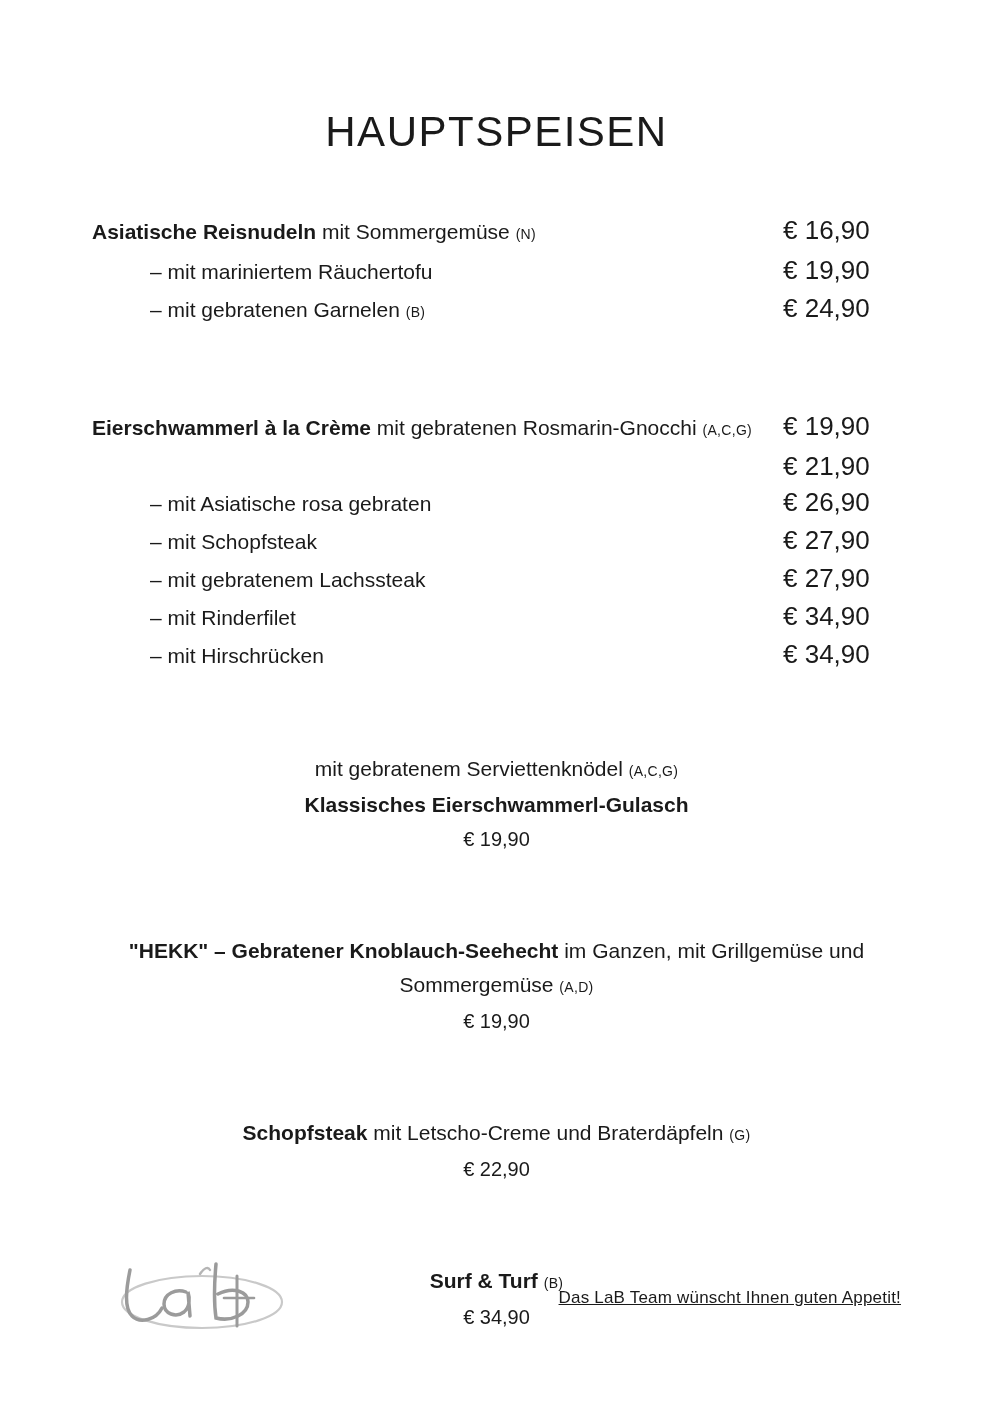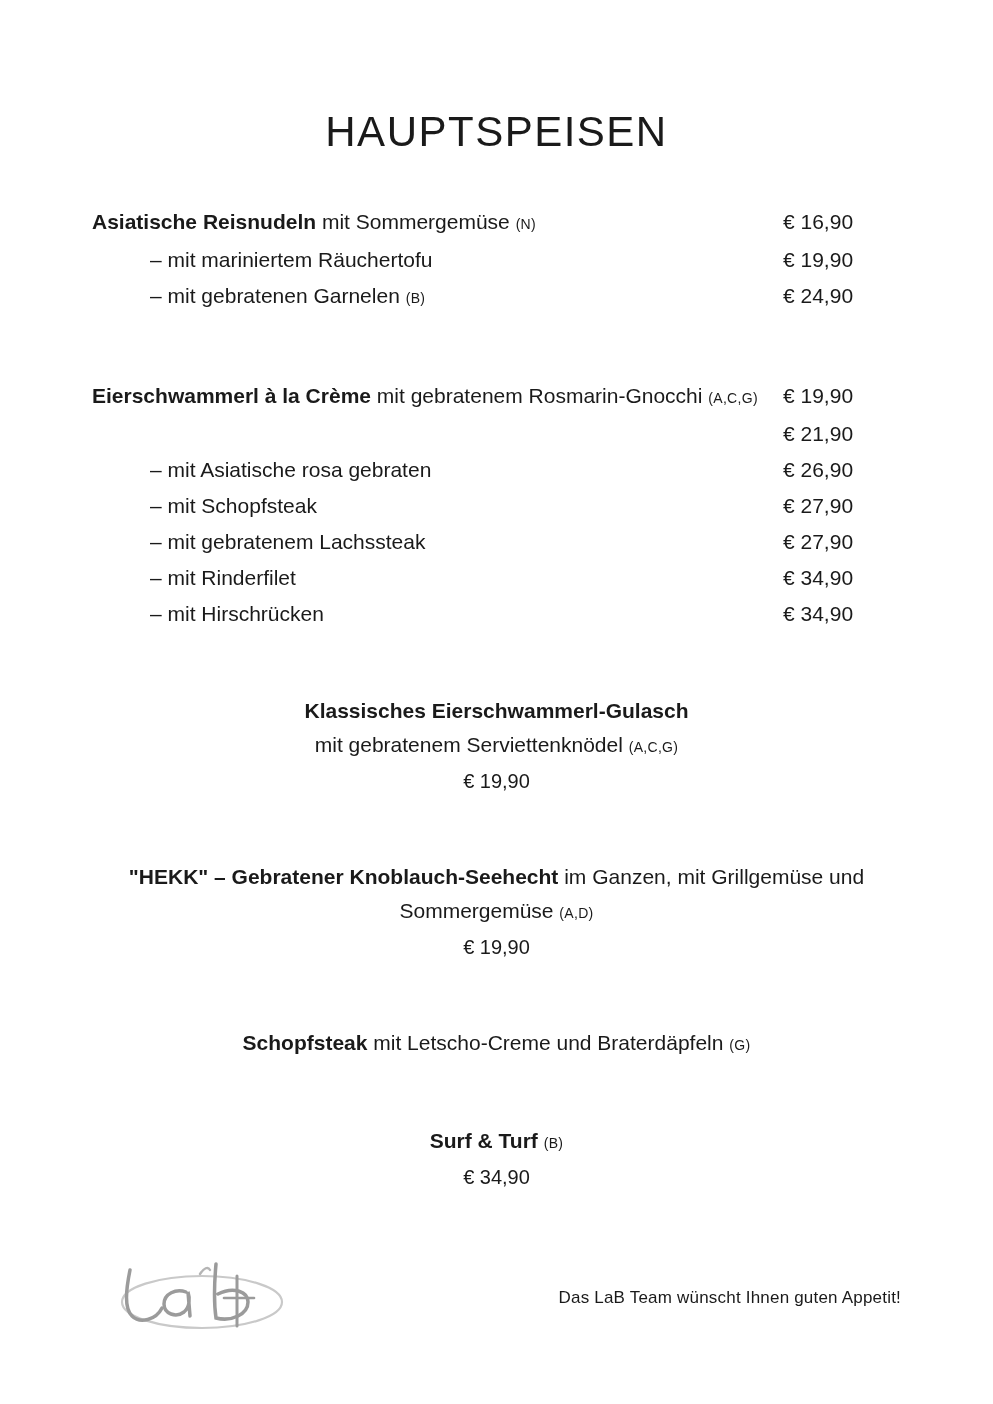--- a/index.html
+++ b/index.html
@@ -29,21 +29,21 @@
     font-weight: 400;
     font-size: 42px;
     letter-spacing: 1.5px;
     color: #1a1a1a;
     margin: 0;
     padding-top: 108px;
   }
 
   
   .block {
-    margin: 0;
+    margin: 8px;
     padding: 0;
   }
 
   .row {
     display: flex;
     align-items: baseline;
     font-size: 21px;
     line-height: 36px;
     color: #1a1a1a;
   }
@@ -53,21 +53,21 @@
     white-space: nowrap;
   }
 
   .row .spacer {
     flex: 1 1 auto;
     min-width: 4px;
   }
 
   .row .price {
     flex: 0 0 auto;
-    font-size: 21px;
+    font-size: 26px;
     text-align: left;
     width: 120px;
   }
 
   .bold {
     font-weight: bold;
   }
 
   .alg {
     font-size: 14px;
@@ -119,20 +119,21 @@
     width: 200px;
     height: 92px;
   }
   .footer-note {
     position: absolute;
     right: 92px;
     bottom: 34px;
     font-size: 17px;
     color: #1a1a1a;
     letter-spacing: 0.2px;
+    text-decoration: underline;
   }
 </style>
 </head>
 <body>
 
 <div class="page">
 
   <h1 class="page-title">HAUPTSPEISEN</h1>
 
   <div class="gap-lg"></div>
@@ -159,21 +160,21 @@
       <span class="spacer"></span>
       <span class="price">€ 24,90</span>
     </div>
   </div>
 
   <div class="gap-xl"></div>
 
   <div class="block list-section">
     <div class="row head">
       <span class="txt">
-        <span class="bold">Eierschwammerl à la Crème</span><span> mit gebratenem Rosmarin-Gnocchi</span>
+        <span class="bold">Eierschwammerl à la Crème</span><span> mit gebratenen Rosmarin-Gnocchi</span>
         <span class="alg">(A,C,G)</span>
       </span>
       <span class="spacer"></span>
       <span class="price">€ 19,90</span>
     </div>
     <div class="row sub">
       <span class="spacer"></span>
       <span class="price">€ 21,90</span>
     </div>
     <div class="row sub">
@@ -199,25 +200,25 @@
     <div class="row sub">
       <span class="txt">– mit Hirschrücken</span>
       <span class="spacer"></span>
       <span class="price">€ 34,90</span>
     </div>
   </div>
 
   <div class="gap-xl"></div>
 
   <div class="block centered">
-    <span class="line bold">Klassisches Eierschwammerl-Gulasch</span>
     <span class="line">
       <span>mit gebratenem Serviettenknödel</span>
       <span class="alg">(A,C,G)</span>
     </span>
+    <span class="line bold">Klassisches Eierschwammerl-Gulasch</span>
     <span class="price-line">€ 19,90</span>
   </div>
 
   <div class="gap-xl"></div>
 
   <div class="block centered">
     <span class="line">
       <span class="bold">"HEKK" – Gebratener Knoblauch-Seehecht</span><span> im Ganzen, mit Grillgemüse und</span>
     </span>
     <span class="line">
@@ -227,20 +228,21 @@
     <span class="price-line">€ 19,90</span>
   </div>
 
   <div class="gap-xl"></div>
 
   <div class="block centered">
     <span class="line">
       <span class="bold">Schopfsteak</span><span> mit Letscho-Creme und Braterdäpfeln</span>
       <span class="alg">(G)</span>
     </span>
+    <span class="price-line">€ 22,90</span>
   </div>
 
   <div class="gap-xl"></div>
 
   <div class="block centered">
     <span class="line">
       <span class="bold">Surf &amp; Turf</span>
       <span class="alg">(B)</span>
     </span>
     <span class="price-line">€ 34,90</span>

